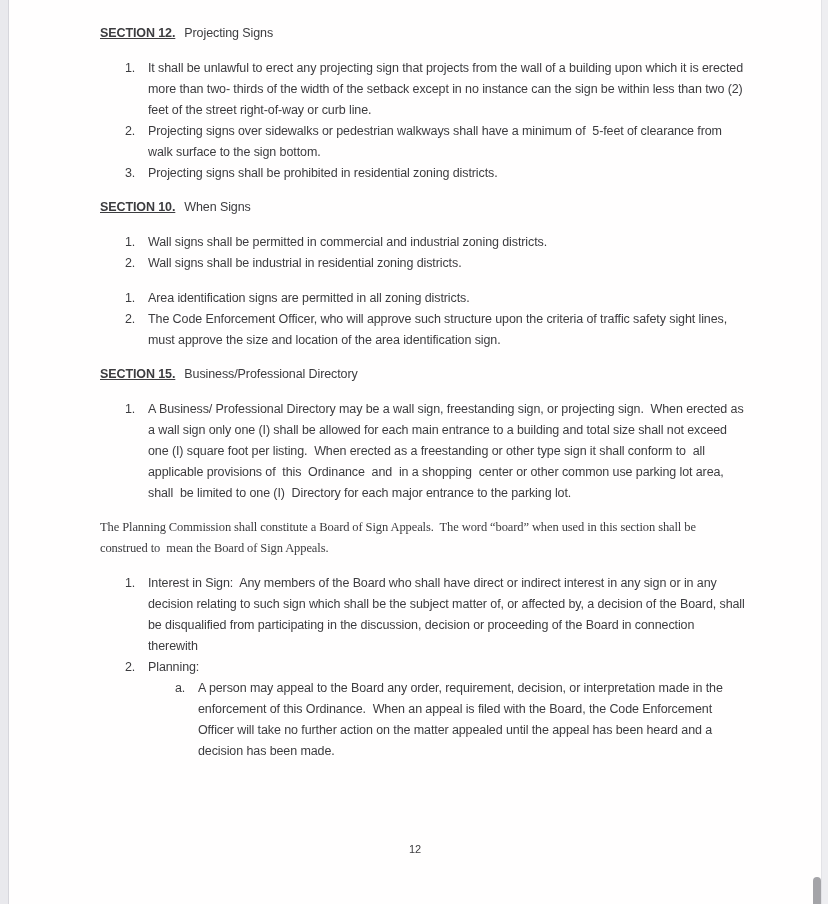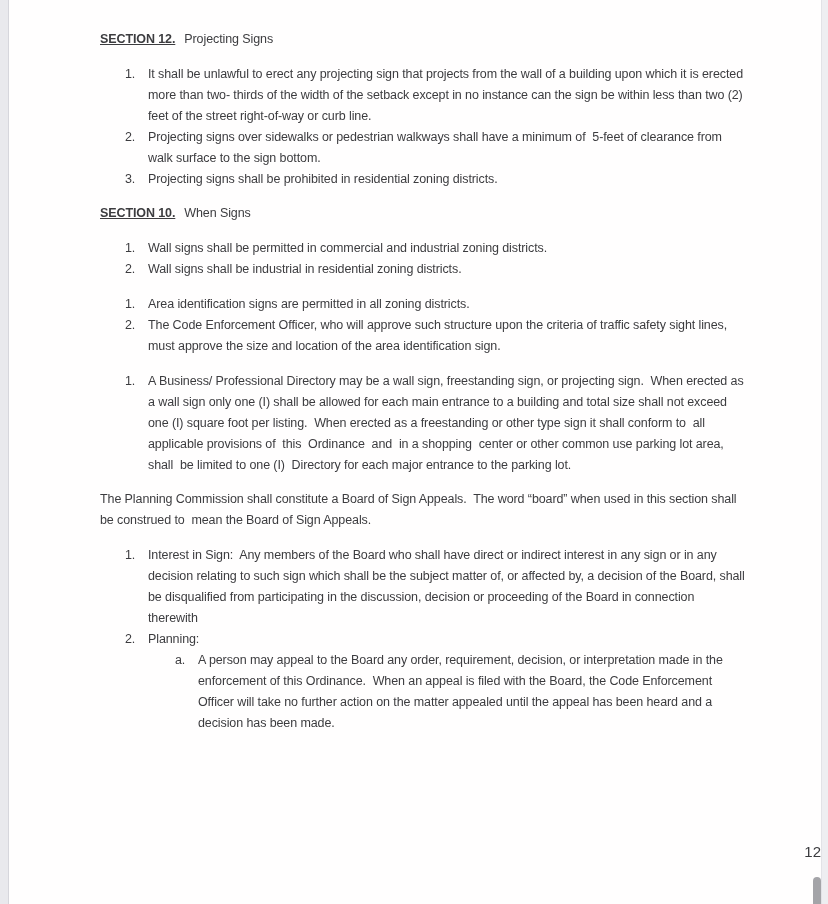--- a/index.html
+++ b/index.html
@@ -26,43 +26,42 @@
     width: 8px; height: 27px;
     background: #a4a4a8;
     border-radius: 4px 4px 0 0;
   }
   .page {
     position: absolute; left: 9px; top: 0;
     width: 812px; height: 904px;
     background: #fffefe;
   }
   .content {
-    padding: 7px 75px 0 91px;
+    padding: 23px 75px 0 91px;
     font-size: 12.5px;
     line-height: 21px;
     letter-spacing: -0.1px;
-    margin-top: 22px;
   }
   .doc-section { margin-top: 13px; }
   .doc-section:first-child { margin-top: 0; }
   .sec-heading { margin: 0; font-size: 12.5px; font-weight: 700; line-height: 21px; }
   .sec-label { text-decoration: underline; }
   .sec-title { font-weight: 400; margin-left: 9px; }
-  .sec-para { margin: 13px 0 0 0; white-space: pre-wrap; }
+  .sec-para { margin: 13px 0 0 0; white-space: pre-wrap; font-family: Liberation Serif, serif; }
   .list { margin-top: 14px; }
   .sub-list { margin-top: 0; }
   .list-item { display: flex; align-items: flex-start; }
   .marker { flex: 0 0 23px; margin-left: 25px; }
   .sub-list > .list-item > .marker { margin-left: 27px; flex-basis: 23px; }
   .item-body { flex: 1; min-width: 0; }
   .item-text { display: block; white-space: pre-wrap; }
   .page-number {
     position: absolute; left: 0; top: 843px;
-    width: 100%; text-align: right;
-    font-size: 15px;
+    width: 100%; text-align: center;
+    font-size: 11px;
   }
 </style>
 </head>
 <body>
 
 <div class="edge-left"></div>
 
 <div class="page">
   <div class="content" id="doc-content">
       <section class="doc-section">
@@ -115,20 +114,21 @@
           </div>
           <div class="list-item">
             <span class="marker">2.</span>
             <div class="item-body">
               <span class="item-text">The Code Enforcement Officer, who will approve such structure upon the criteria of traffic safety sight lines, must approve the size and location of the area identification sign.</span>
             </div>
           </div>
         </div>
       </section>
       <section class="doc-section">
+        <h2 class="sec-heading"><span class="sec-label">SECTION 15.</span><span class="sec-title">Business/Professional Directory</span></h2>
         <div class="list">
           <div class="list-item">
             <span class="marker">1.</span>
             <div class="item-body">
               <span class="item-text">A Business/ Professional Directory may be a wall sign, freestanding sign, or projecting sign.  When erected as a wall sign only one (I) shall be allowed for each main entrance to a building and total size shall not exceed one (I) square foot per listing.  When erected as a freestanding or other type sign it shall conform to  all applicable provisions of  this  Ordinance  and  in a shopping  center or other common use parking lot area, shall  be limited to one (I)  Directory for each major entrance to the parking lot.</span>
             </div>
           </div>
         </div>
       </section>
       <section class="doc-section">

